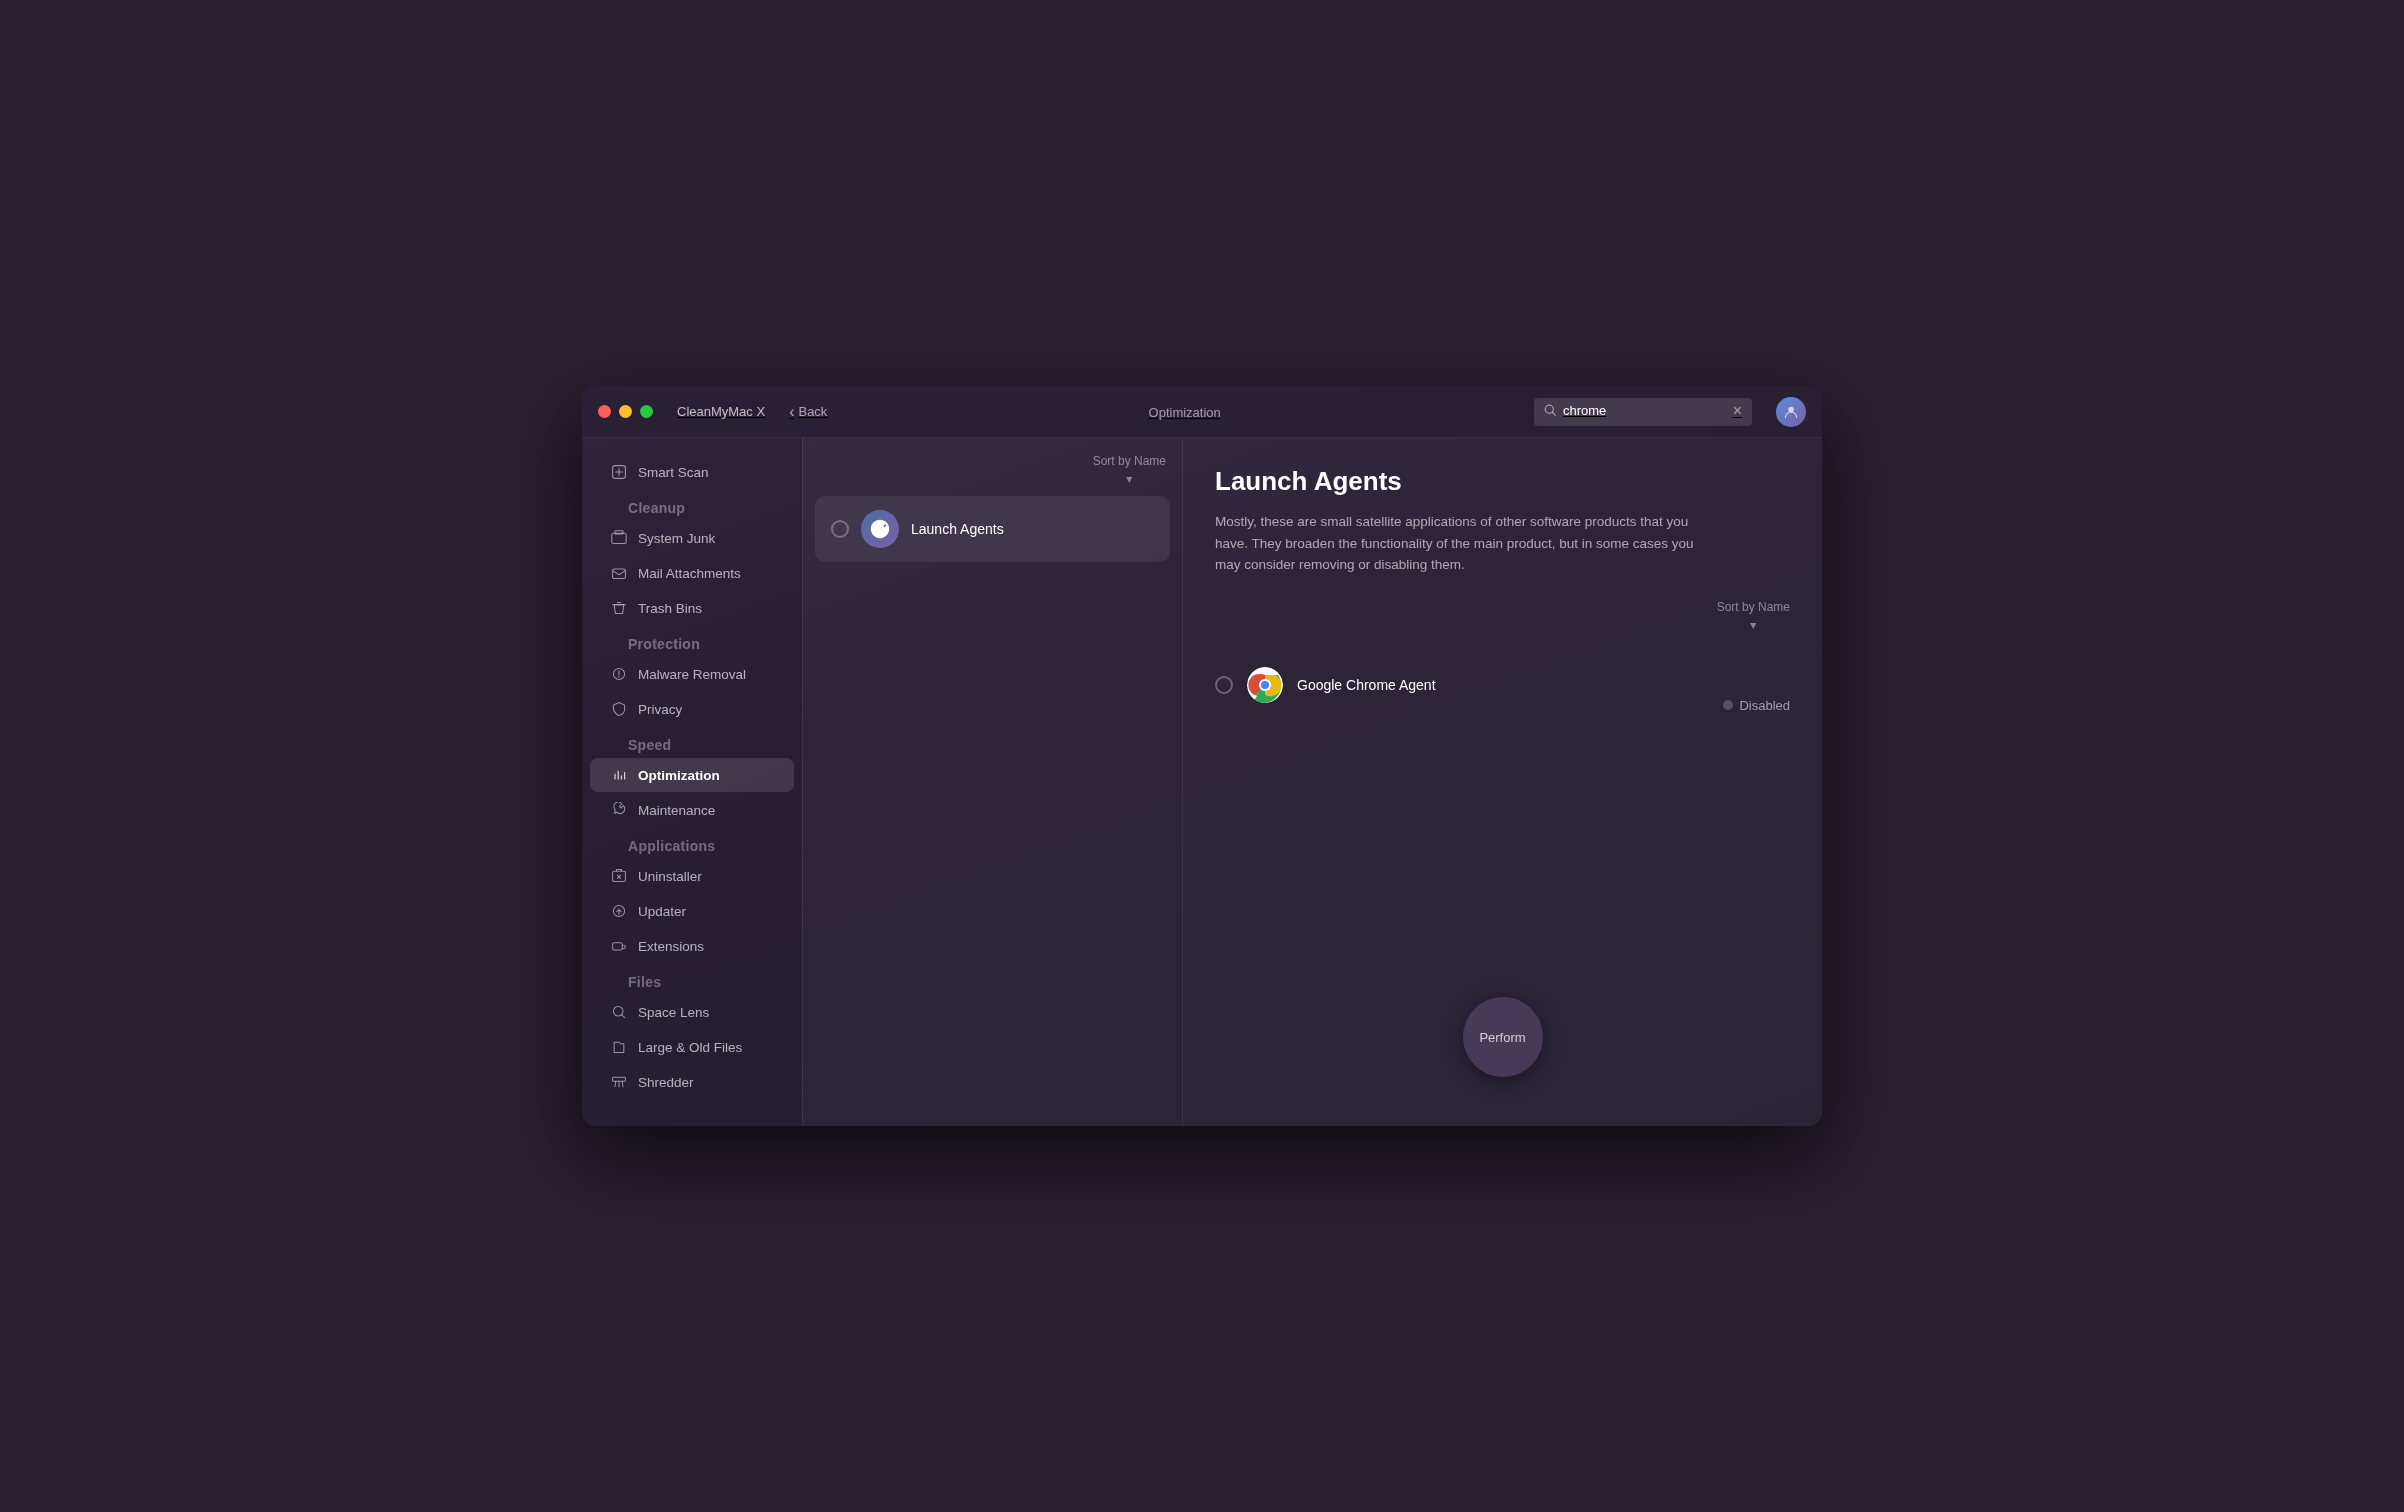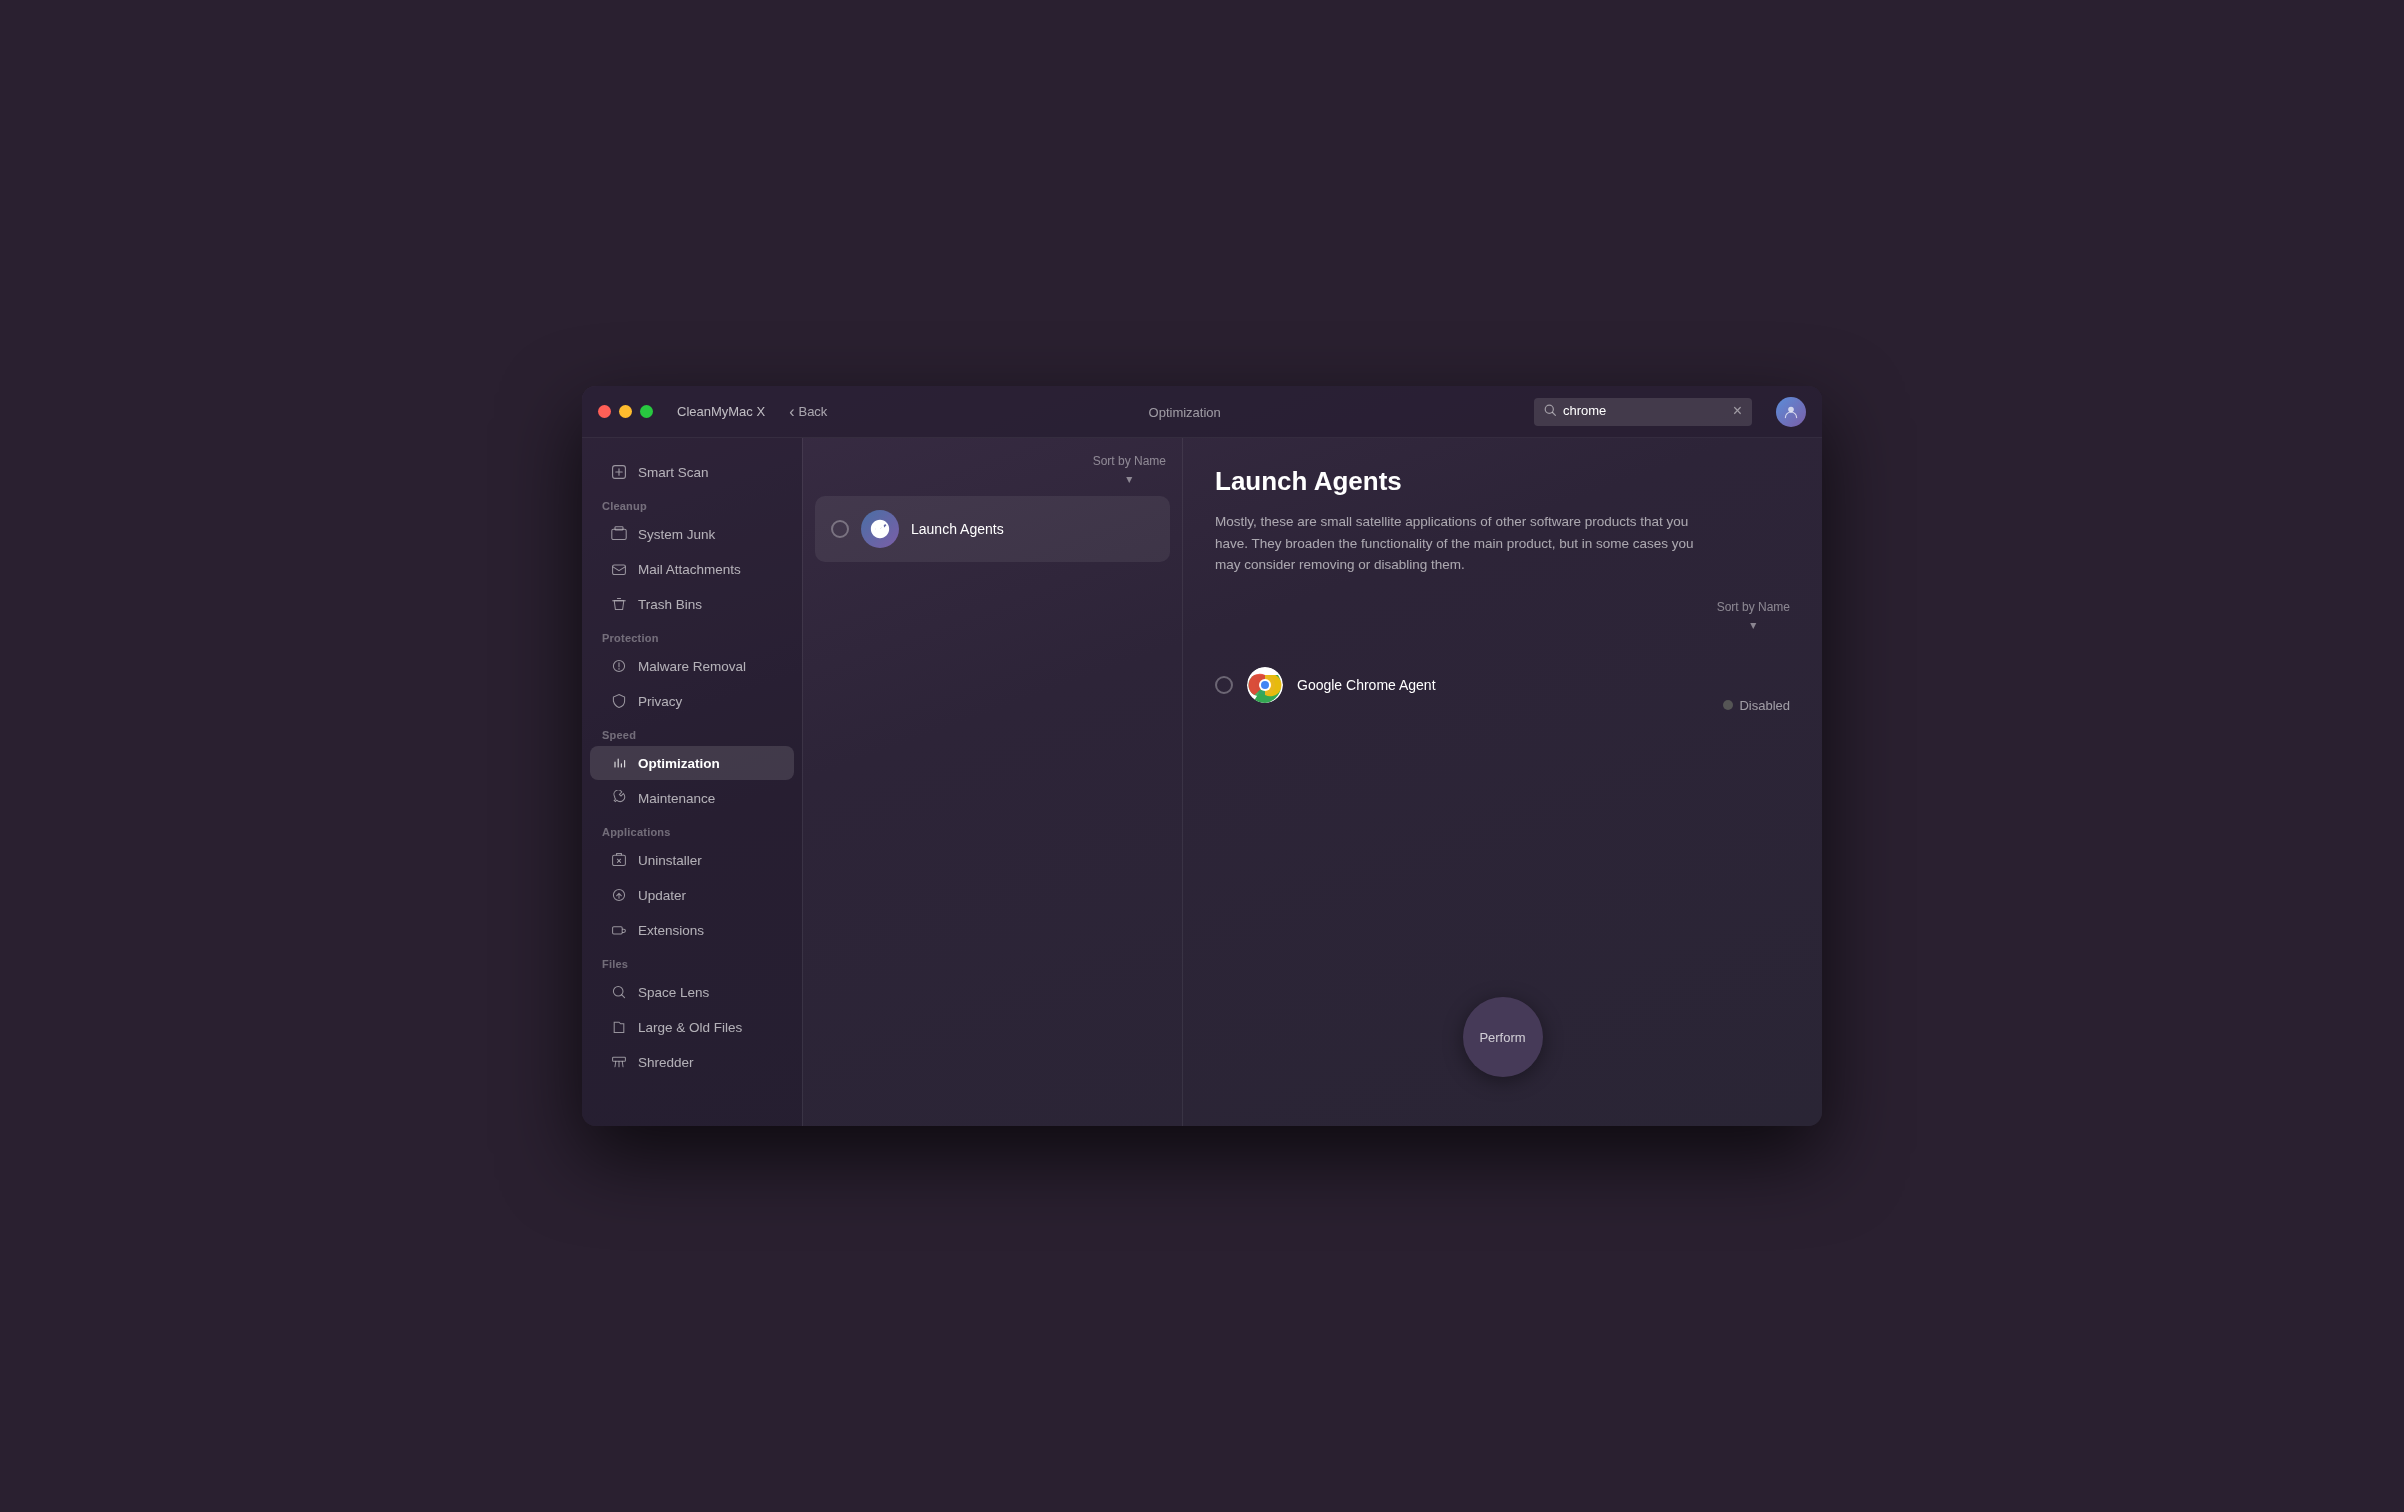--- a/index.html
+++ b/index.html
@@ -23,20 +23,21 @@
     }
     .titlebar {
       height: 52px;
       background: rgba(40,30,50,0.85);
       display: flex;
       align-items: center;
       padding: 0 16px;
       gap: 16px;
       flex-shrink: 0;
       border-bottom: 1px solid rgba(255,255,255,0.06);
+      text-decoration: underline;
     }
     .traffic-lights {
       display: flex;
       gap: 8px;
       align-items: center;
     }
     .traffic-light {
       width: 13px;
       height: 13px;
       border-radius: 50%;
@@ -132,25 +133,26 @@
       margin: 1px 8px;
       transition: background 0.15s;
     }
     .sidebar-item.active {
       background: rgba(255,255,255,0.12);
       color: #fff;
       font-weight: 600;
     }
     .sidebar-section-label {
       color: rgba(255,255,255,0.35);
-      font-size: 11px;
+      font-size: 14px;
       font-weight: 600;
       text-transform: none;
       padding: 10px 20px 4px;
       letter-spacing: 0.02em;
+      margin-left: 26px;
     }
     .sidebar-icon {
       width: 18px;
       height: 18px;
       display: flex;
       align-items: center;
       justify-content: center;
       opacity: 0.8;
       flex-shrink: 0;
     }

